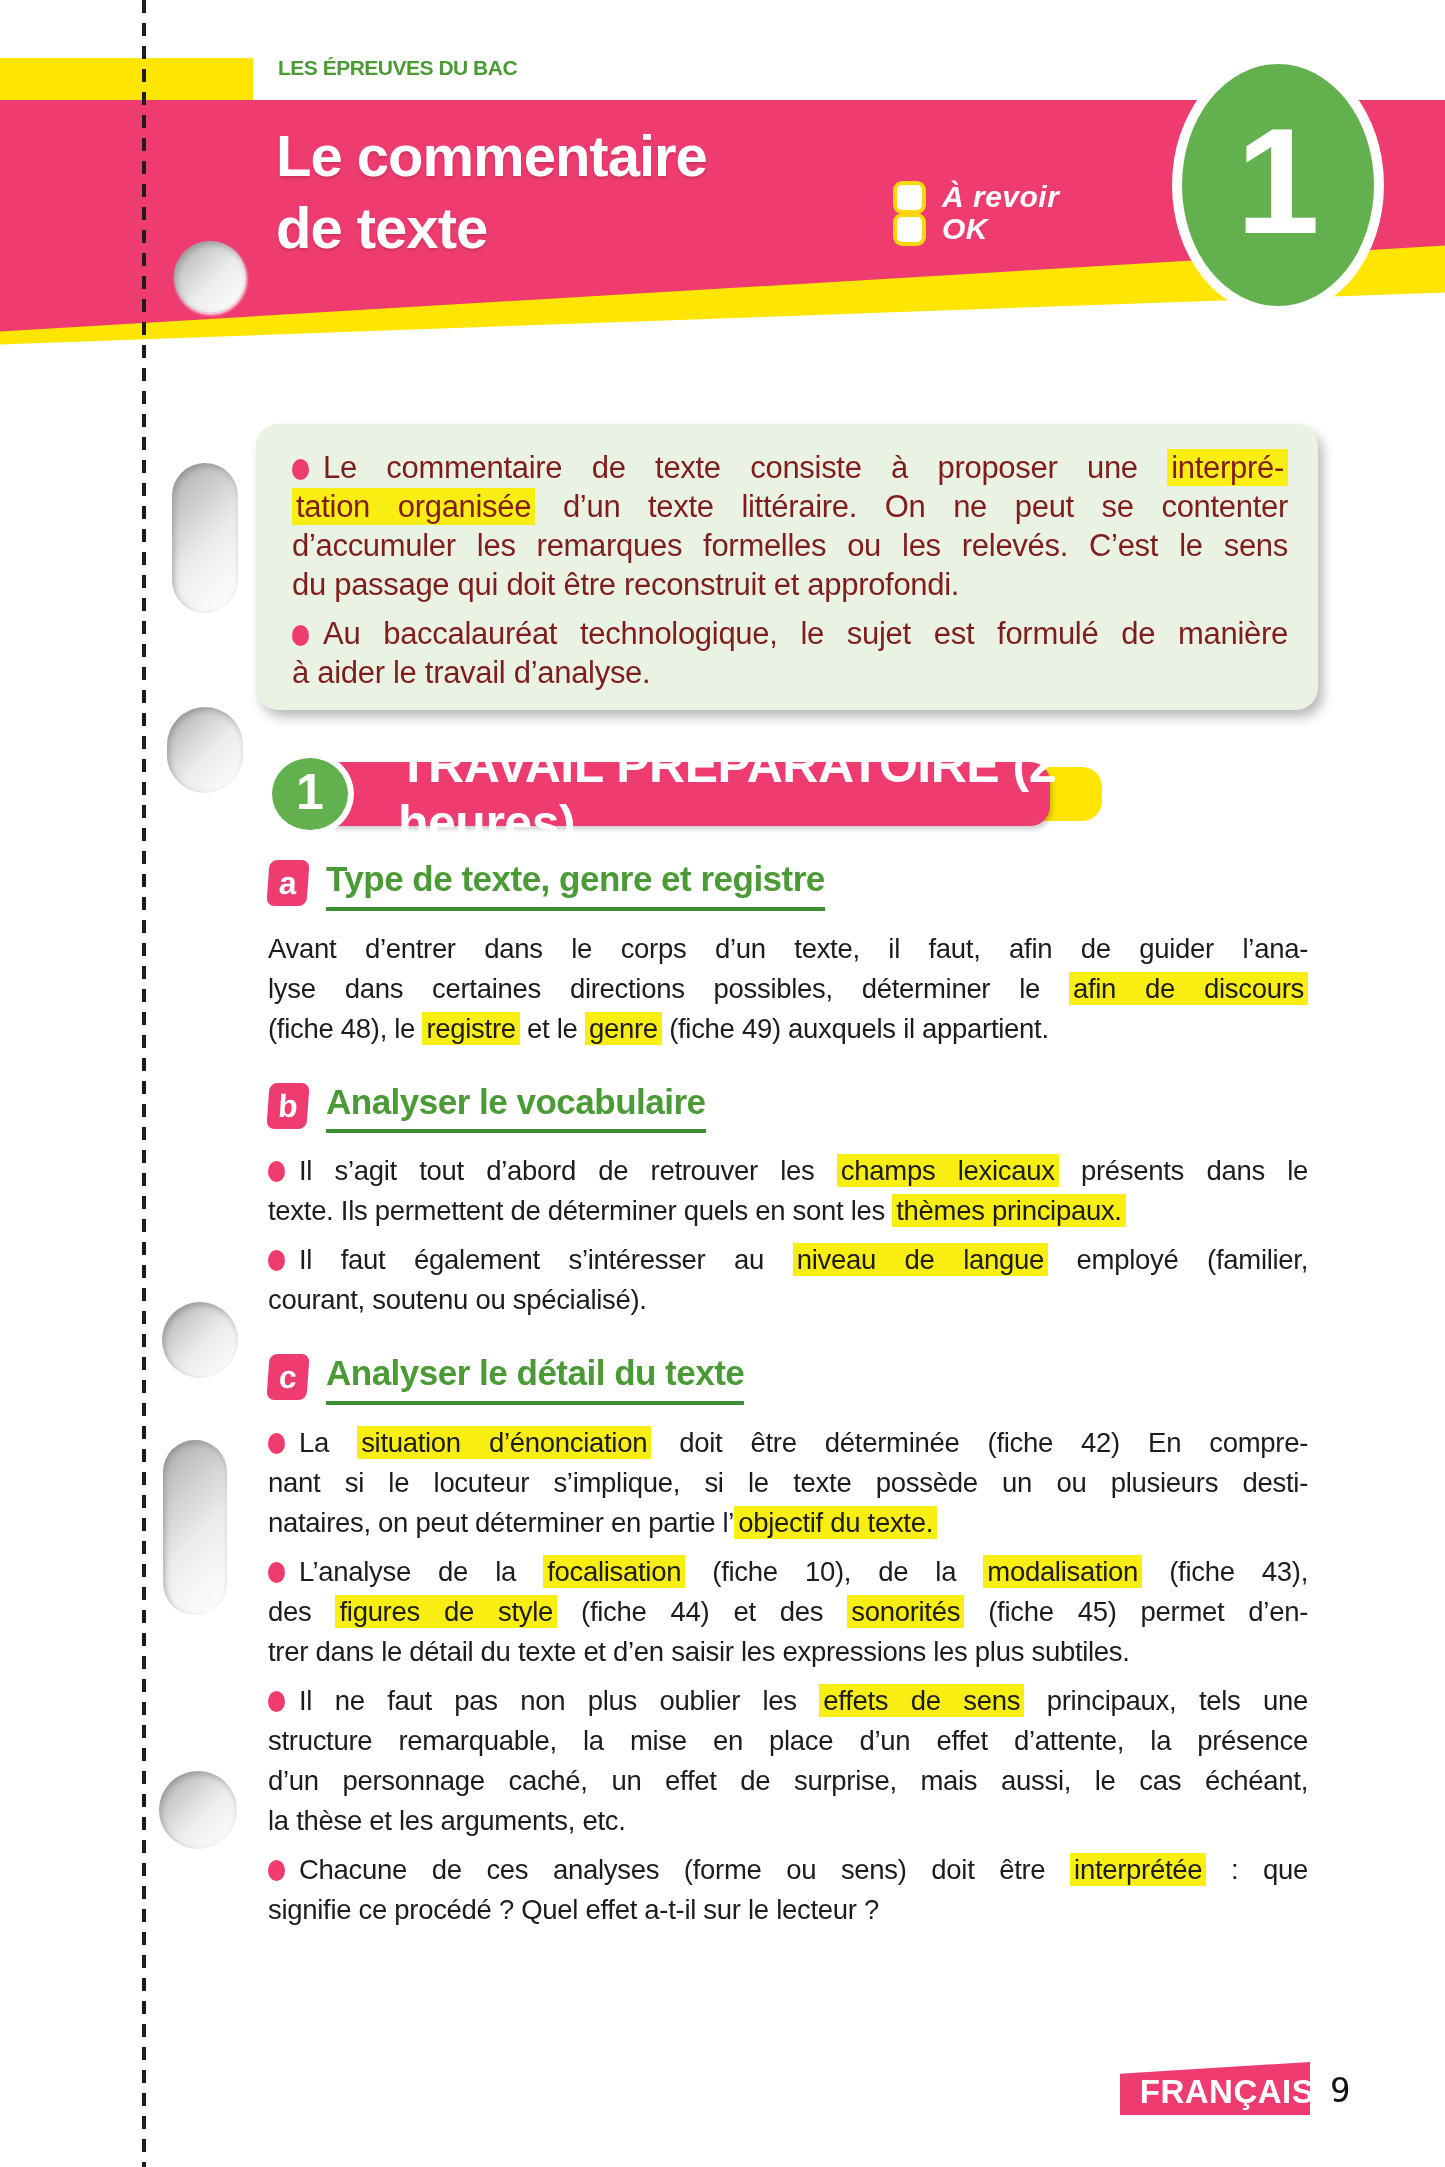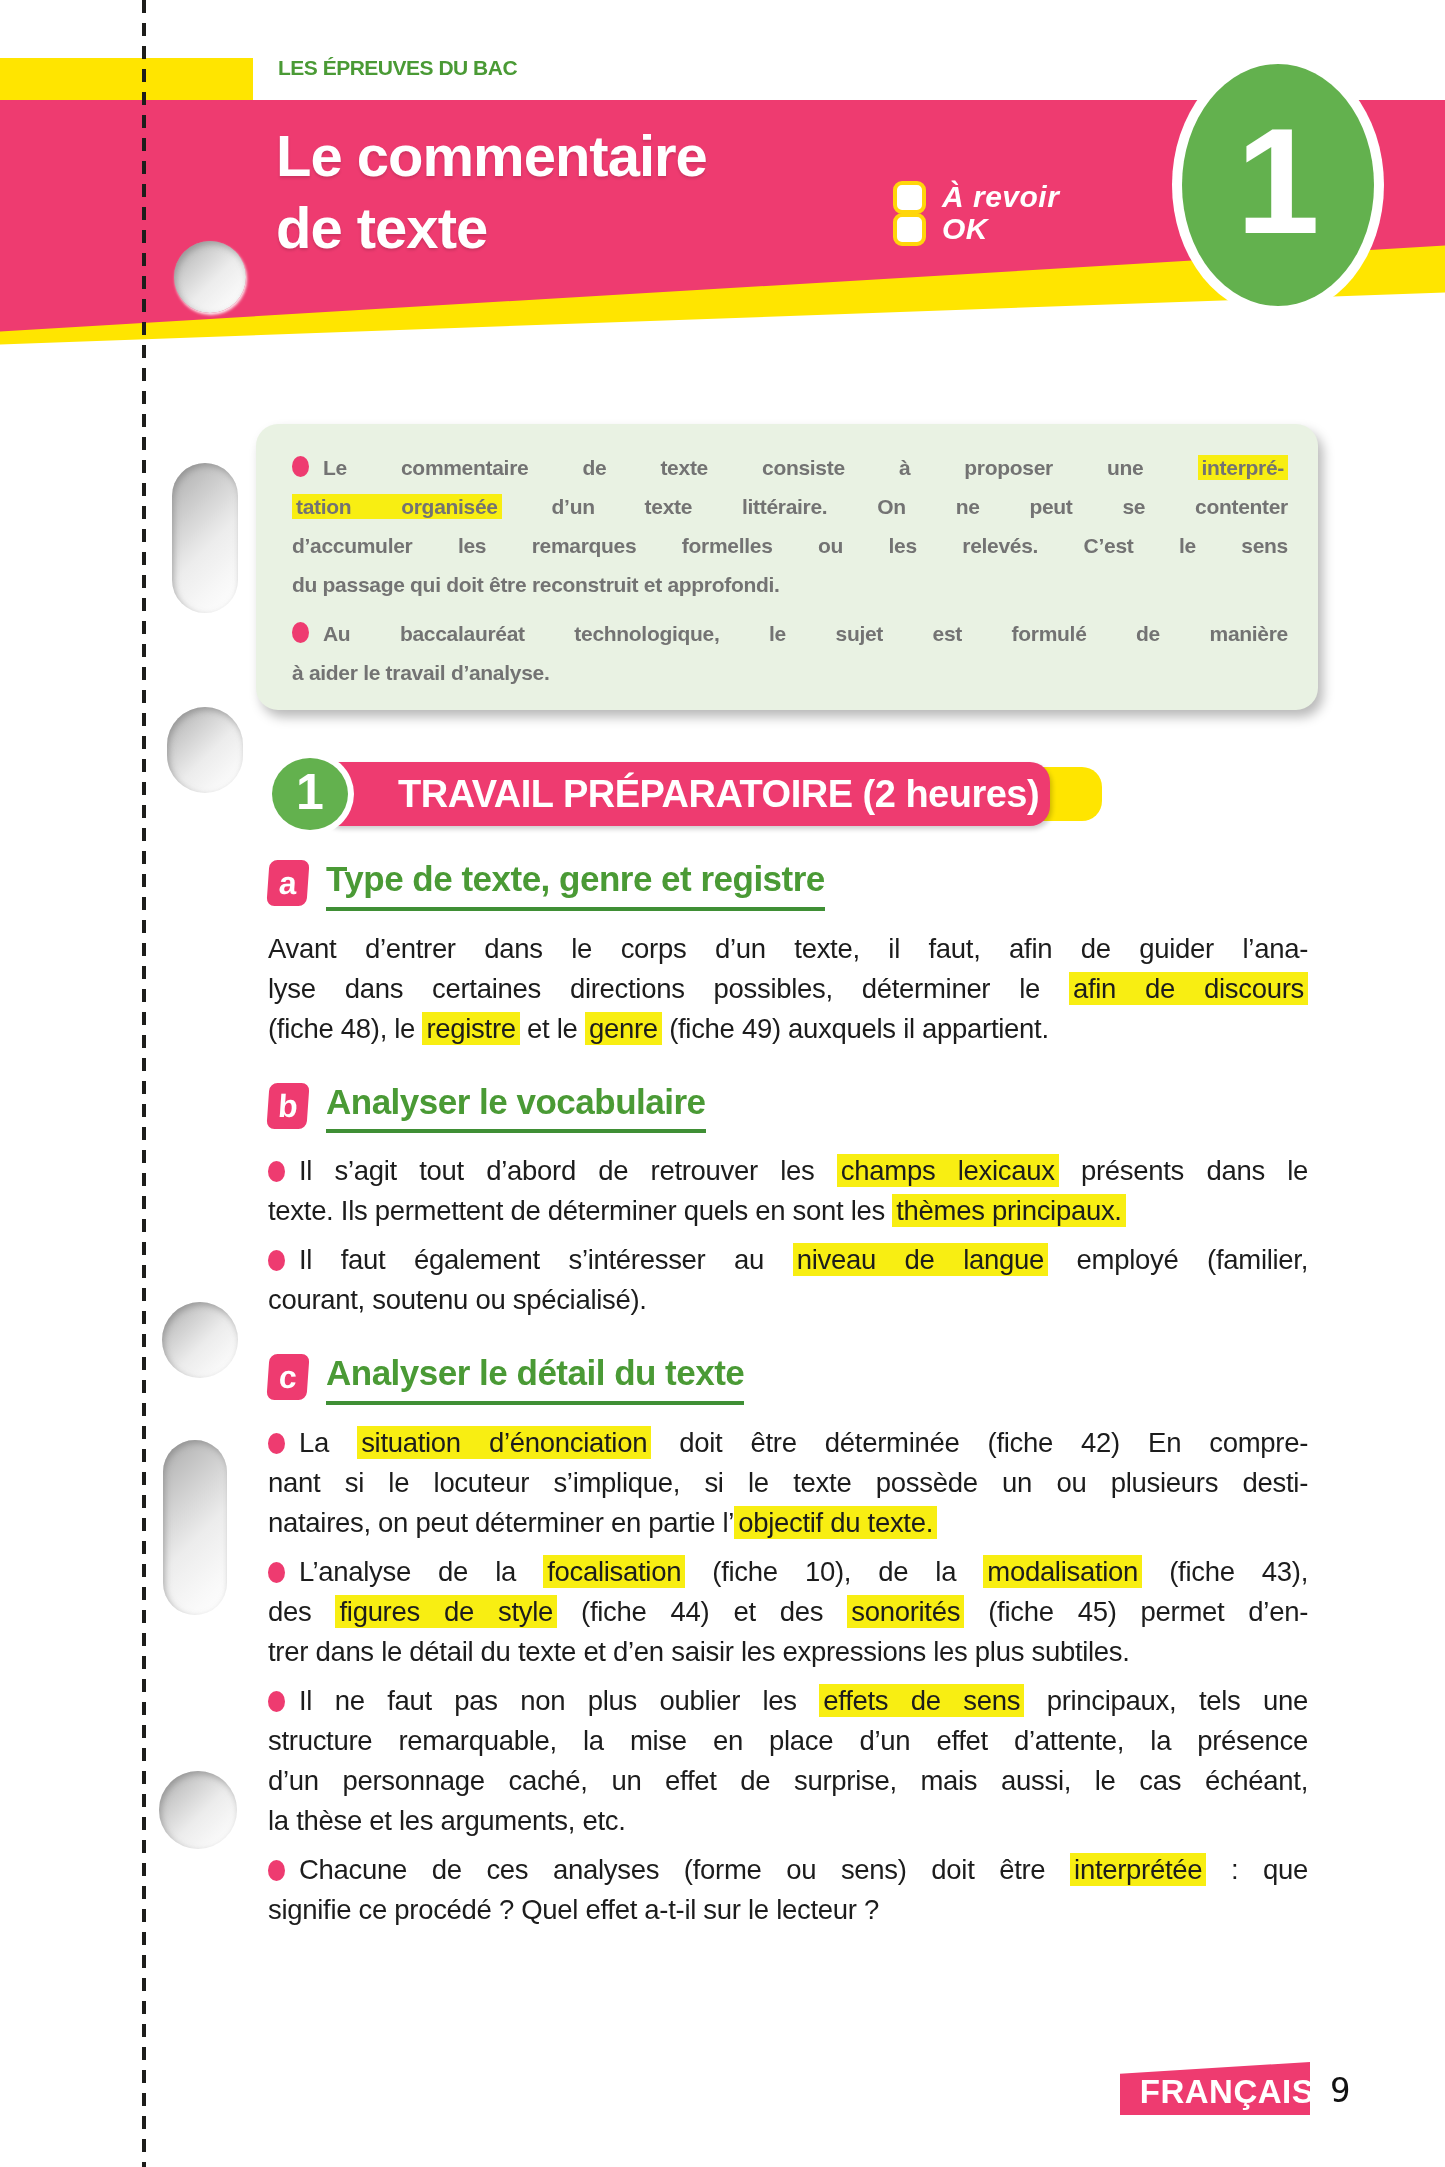--- a/index.html
+++ b/index.html
@@ -27,35 +27,35 @@
   .checkbox-row .box{width:33px;height:33px;background:#fff;border:4px solid var(--cb-yellow,#ffd60a);border-radius:9px;box-sizing:border-box;}
   .checkbox-row .lbl{margin-left:16px;color:#fff;font-size:30px;font-weight:bold;font-style:italic;letter-spacing:.5px;}
   .chapter-badge{position:absolute;left:1172px;top:54px;width:212px;height:262px;background:#fff;border-radius:50%;z-index:5;}
   .chapter-badge .inner{position:absolute;left:10px;top:10px;right:10px;bottom:10px;border-radius:50%;
     background:var(--green-circle,#63b14e);display:flex;align-items:center;justify-content:center;}
   .chapter-badge .num{color:#fff;font-weight:bold;font-size:150px;line-height:1;transform:translateY(-4px);}
   
   .content{position:absolute;left:256px;top:424px;width:1062px;z-index:10;}
   .intro-box{background:var(--box-green,#e9f2e3);border-radius:22px;padding:24px 30px 18px 36px;
     box-shadow:5px 7px 12px rgba(0,0,0,.28);}
-  .intro-box .line{font-weight:bold;font-size:21px;line-height:39px;letter-spacing:-0.3px;color:#737373;}
+  .intro-box .line{font-weight:normal;font-size:31px;line-height:39px;letter-spacing:-0.3px;color:#7f1d1d;}
   .para{margin:0;}
   .intro-box .para + .para{margin-top:10px;}
   .line{text-align:justify;text-align-last:justify;white-space:normal;}
   .line.last{text-align-last:auto;}
   .bullet{display:inline-block;width:17px;height:21px;border-radius:50%;background:var(--pink,#ee3b70);
     margin-right:14px;vertical-align:-2px;}
   .hl{background:var(--highlight,#f8ee12);padding:1px 4px;box-decoration-break:clone;}
   
   .section-bar{position:relative;height:64px;margin-top:52px;margin-left:10px;width:836px;}
   .section-bar .cap-yellow{position:absolute;left:54px;right:0;top:5px;bottom:5px;background:var(--yellow,#ffe500);border-radius:20px;}
   .section-bar .cap-pink{position:absolute;left:54px;right:52px;top:0;bottom:0;background:var(--pink,#ee3b70);border-radius:20px;
     box-shadow:2px 3px 5px rgba(0,0,0,.2);}
   .section-bar .bar-label{position:absolute;left:132px;top:0;bottom:0;display:flex;align-items:center;
-    color:#fff;font-weight:bold;font-size:38px;letter-spacing:-0.5px;}
+    color:#fff;font-weight:bold;font-size:50px;letter-spacing:-0.5px;}
   .section-badge{position:absolute;left:0;top:-10px;width:88px;height:84px;background:#fff;border-radius:50%;}
   .section-badge .inner{position:absolute;left:6px;top:6px;right:6px;bottom:6px;border-radius:50%;
     background:var(--green-circle,#63b14e);display:flex;align-items:center;justify-content:center;}
   .section-badge .num{color:#fff;font-weight:bold;font-size:50px;transform:translateY(-2px);}
   
   .subsection{margin-top:34px;}
   .sub-heading{display:flex;align-items:flex-start;margin-left:12px;margin-bottom:18px;}
   .letter-box{width:40px;height:46px;background:var(--pink,#ee3b70);border-radius:8px;transform:skewX(-4deg);
     color:#fff;font-weight:bold;font-size:32px;line-height:46px;text-align:center;flex:0 0 auto;}
   .sub-title{margin-left:18px;color:var(--green,#4a9a35);font-weight:bold;font-size:35px;letter-spacing:-0.5px;

